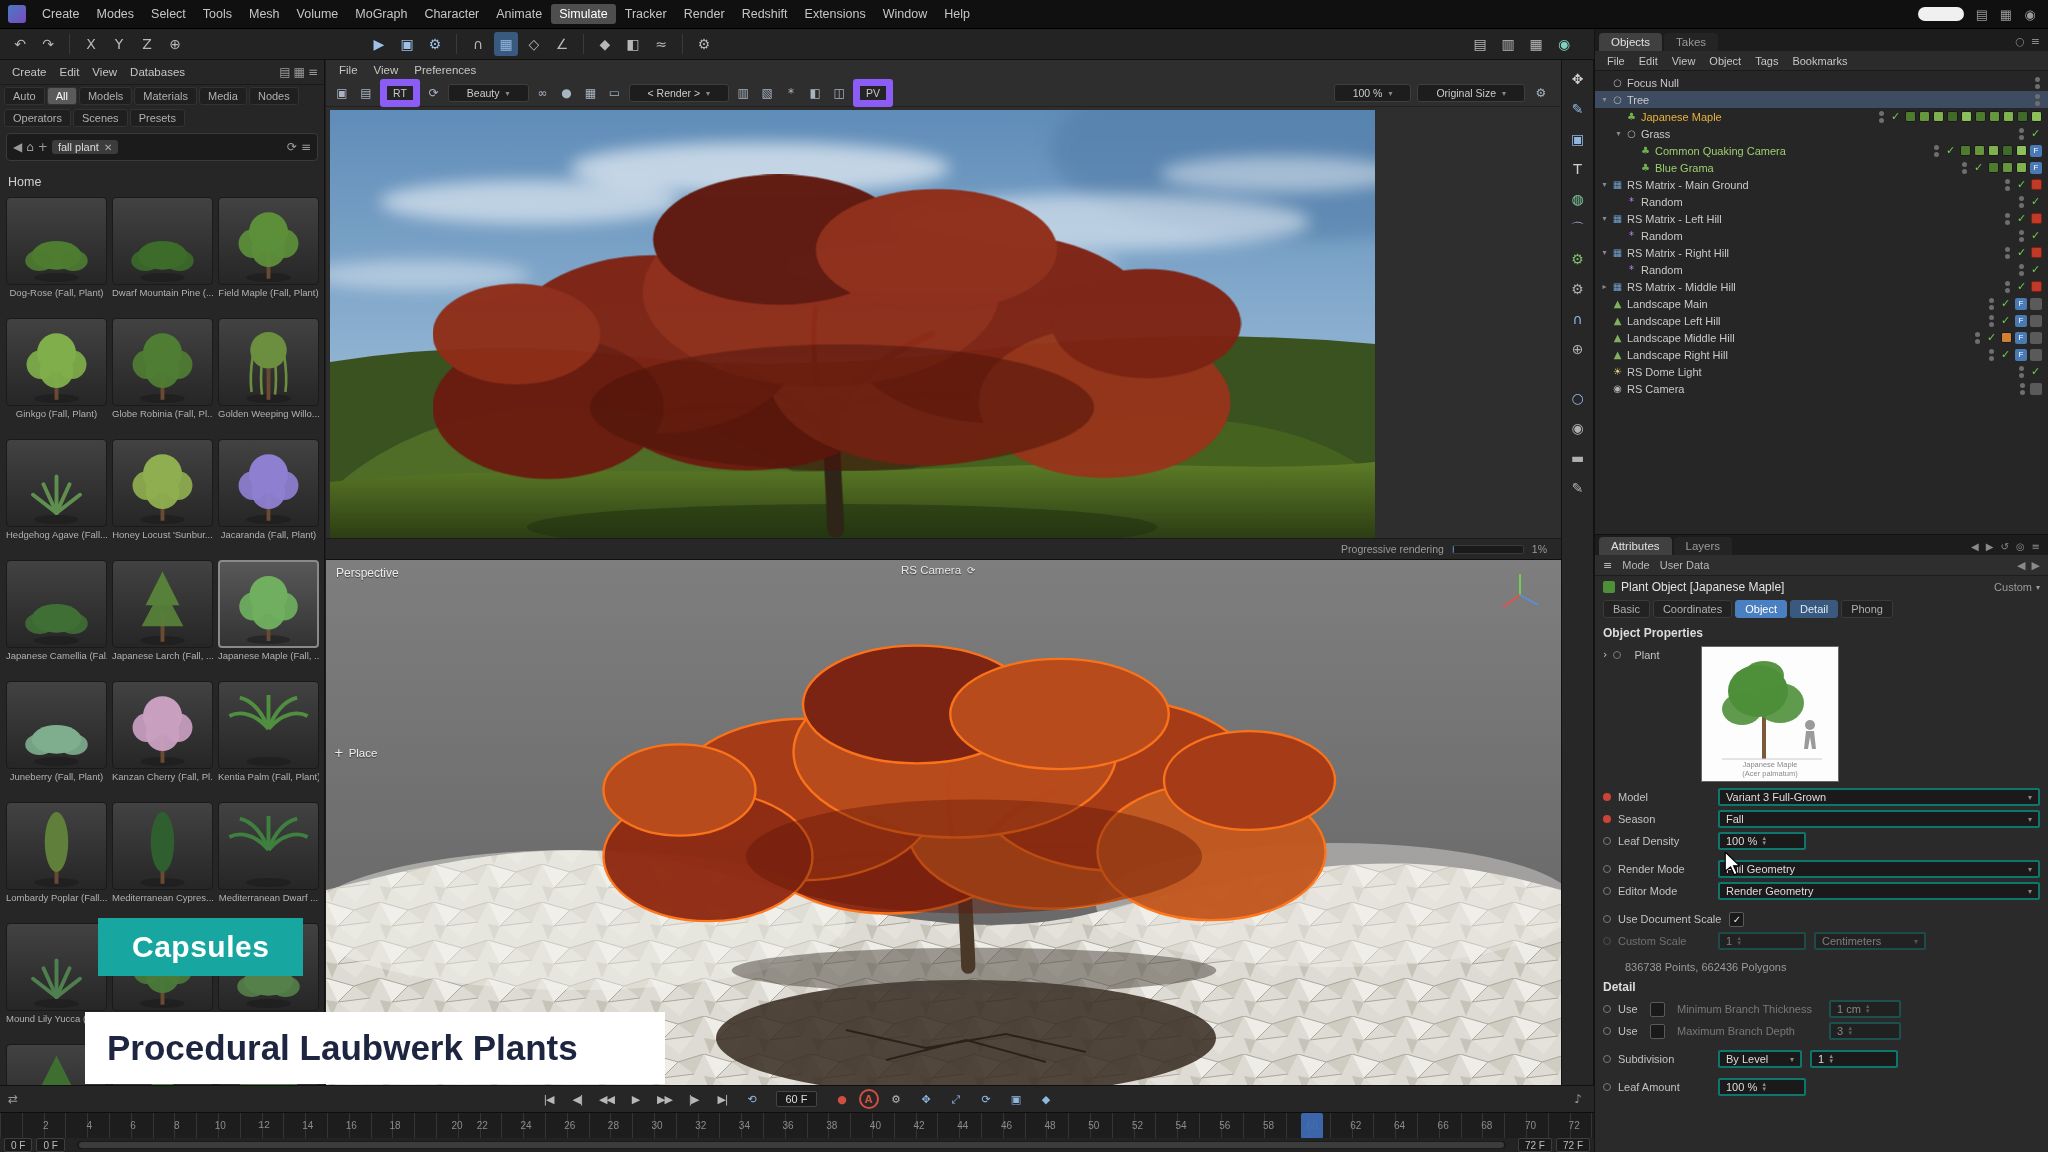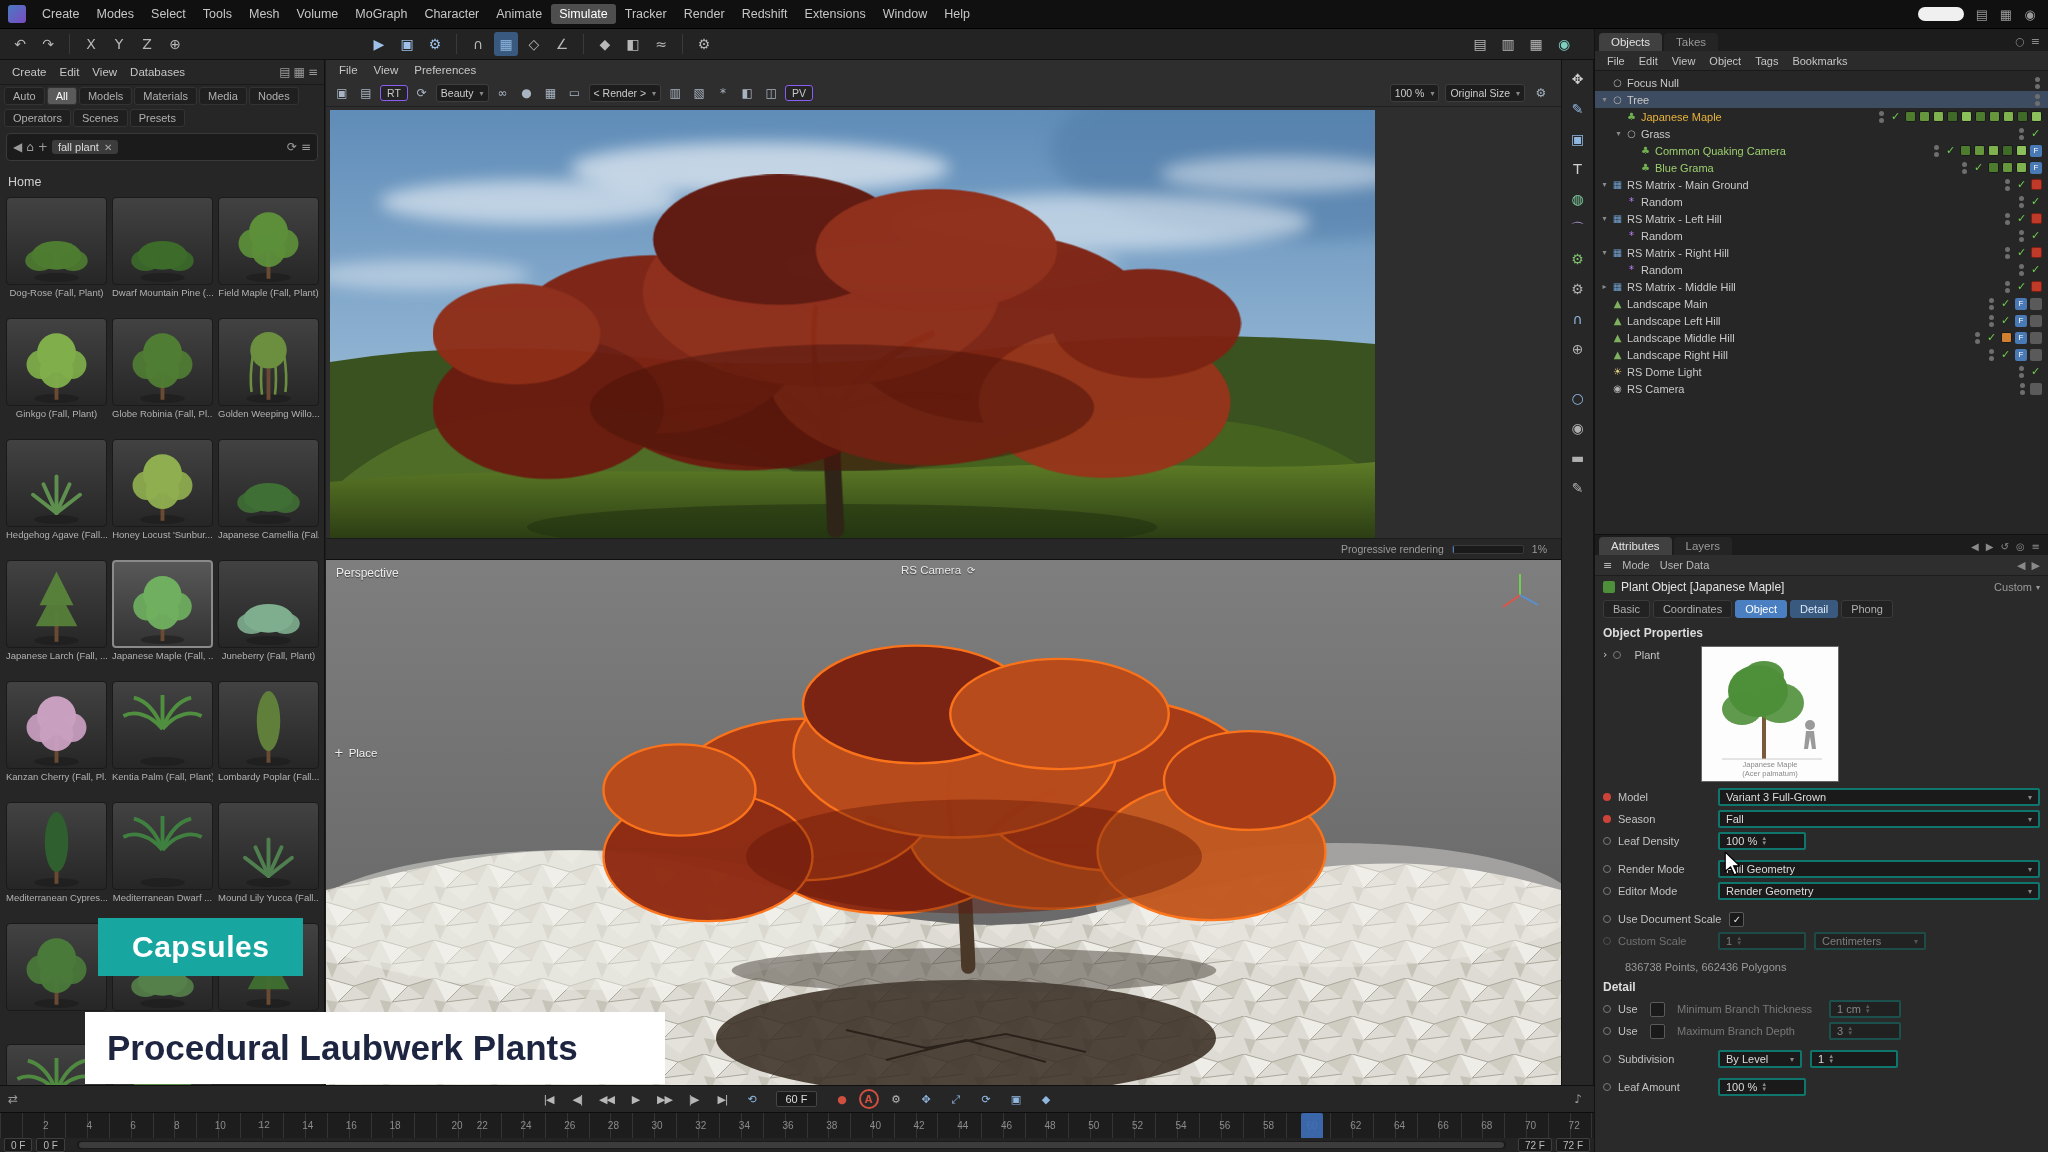--- a/index.html
+++ b/index.html
@@ -46,23 +46,23 @@
             border:1px solid #1a1a1a;box-sizing:border-box;overflow:hidden;}
   .as-cell.selected .as-thumb{border:2px solid #8a8a8a;background:linear-gradient(180deg,#585858,#333);}
   .as-label{height:14px;margin-top:2px;font-size:9.5px;color:#b2b2b2;text-align:center;white-space:nowrap;overflow:hidden;}
 
   
   .renderview{position:absolute;left:326px;top:60px;width:1235px;height:500px;background:#2e2e2e;box-sizing:border-box;border-bottom:1px solid #101010;}
   .rv-menu{height:20px;display:flex;align-items:center;gap:2px;padding:0 6px;}
   .rv-menu .menu-item{font-size:11.5px;padding:1px 7px;}
   .rv-toolbar{height:26px;display:flex;align-items:center;gap:4px;padding:0 6px;border-bottom:1px solid #202020;}
   .rv-ic{width:20px;height:20px;font-size:12px;color:#a8b4c2;border-radius:3px;}
-  .rv-text{padding:1px 6px;border:1px solid #8b5cf6;border-radius:3px;color:#c8c8c8;font-size:10.5px;background:#242424;}
+  .rv-text{padding:1px 6px;border:7px solid #8b5cf6;border-radius:3px;color:#c8c8c8;font-size:10.5px;background:#242424;}
   .dropdown{display:flex;align-items:center;gap:6px;background:#1d1d1d;border:1px solid #3e3e3e;border-radius:3px;
-            padding:2px 4px;color:#ccc;font-size:10.5px;white-space:nowrap;}
+            padding:2px 18px;color:#ccc;font-size:10.5px;white-space:nowrap;}
   .dropdown .arr{color:#888;font-size:8px;}
   .rv-rightgrp{margin-left:auto;display:flex;gap:6px;align-items:center;margin-right:4px;}
   .rv-image{position:absolute;left:4px;top:50px;width:1045px;height:428px;background:#111;overflow:hidden;}
   .rv-status{position:absolute;left:0;right:0;bottom:0;height:20px;display:flex;align-items:center;justify-content:flex-end;
              gap:8px;padding:0 14px;font-size:10.5px;color:#9a9a9a;background:#272727;border-top:1px solid #1c1c1c;}
   .pbar{width:70px;height:7px;background:#1a1a1a;border:1px solid #3a3a3a;border-radius:2px;overflow:hidden;}
   .pbar i{display:block;height:100%;width:2%;background:#4a7fc1;}
 
   
   .viewport{position:absolute;left:326px;top:560px;width:1235px;height:525px;overflow:hidden;background:#6e6e6e;}
@@ -347,20 +347,31 @@
         <div class="as-cell">
           <div class="as-thumb"><svg width="100%" height="100%" viewBox="-32 -54 64 66" preserveAspectRatio="xMidYMax meet">
     <ellipse cx="0" cy="7" rx="17" ry="3.5" fill="#181818" opacity=".5"></ellipse>
               <line x1="0" y1="8" x2="0" y2="-16" stroke="#6b4a33" stroke-width="3"></line>
               <circle cx="0" cy="-28" r="15" fill="#8fae4f"></circle>
               <circle cx="-12" cy="-19" r="11" fill="#8fae4f" opacity=".92"></circle>
               <circle cx="12" cy="-19" r="11" fill="#8fae4f" opacity=".92"></circle>
               <circle cx="0" cy="-14" r="13" fill="#8fae4f" opacity=".96"></circle>
             </svg></div>
           <div class="as-label">Honey Locust 'Sunbur...</div>
+        </div>
+        <div class="as-cell">
+          <div class="as-thumb"><svg width="100%" height="100%" viewBox="-32 -54 64 66" preserveAspectRatio="xMidYMax meet">
+    <ellipse cx="0" cy="7" rx="17" ry="3.5" fill="#181818" opacity=".5"></ellipse>
+              <line x1="0" y1="8" x2="0" y2="-16" stroke="#6b4a33" stroke-width="3"></line>
+              <circle cx="0" cy="-28" r="15" fill="#8f7fd0"></circle>
+              <circle cx="-12" cy="-19" r="11" fill="#8f7fd0" opacity=".92"></circle>
+              <circle cx="12" cy="-19" r="11" fill="#8f7fd0" opacity=".92"></circle>
+              <circle cx="0" cy="-14" r="13" fill="#8f7fd0" opacity=".96"></circle>
+            </svg></div>
+          <div class="as-label">Jacaranda (Fall, Plant)</div>
         </div>
         <div class="as-cell">
           <div class="as-thumb"><svg width="100%" height="100%" viewBox="-32 -54 64 66" preserveAspectRatio="xMidYMax meet">
     <ellipse cx="0" cy="7" rx="17" ry="3.5" fill="#181818" opacity=".5"></ellipse>
               <ellipse cx="0" cy="-10" rx="19" ry="11" fill="#3f6f35"></ellipse>
               <ellipse cx="-13" cy="-6" rx="11" ry="8" fill="#3f6f35" opacity=".9"></ellipse>
               <ellipse cx="13" cy="-6" rx="11" ry="8" fill="#3f6f35" opacity=".9"></ellipse>
             </svg></div>
           <div class="as-label">Japanese Camellia (Fal...</div>
         </div>

